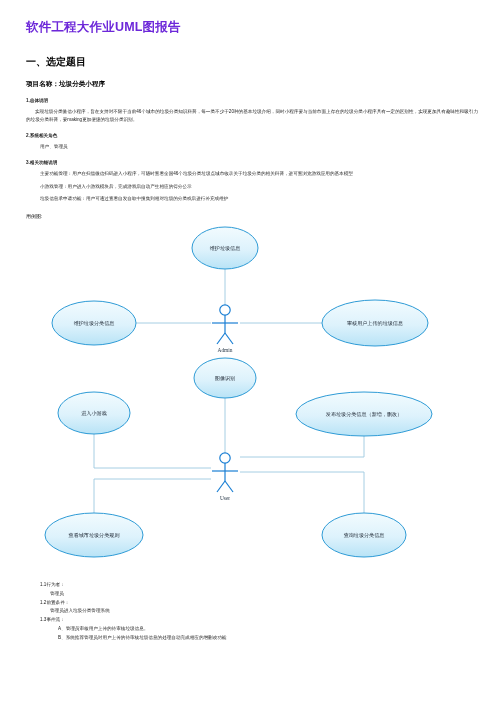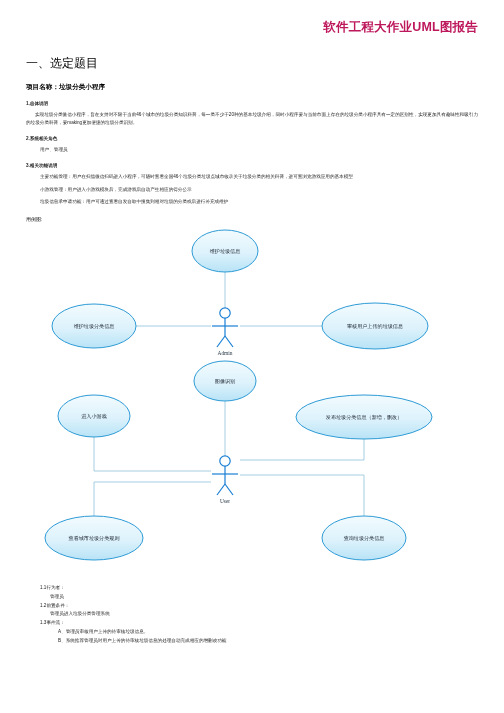--- a/index.html
+++ b/index.html
@@ -11,30 +11,30 @@
     overflow:hidden;
     position:relative;
   }
   .page{
     width:504px;height:713px;
     position:relative;
     box-sizing:border-box;
     padding:0 26px;
   }
   .doc-title{
-    text-align:right;
+    text-align:left;
     font-size:12.5px;
     font-weight:bold;
     letter-spacing:.2px;
     margin:19px 0 0 0;
-    color:#be185d;
+    color:#6d28d9;
   }
   .h2{
-    font-size:12px;
-    font-weight:normal;
+    font-size:10px;
+    font-weight:bold;
     margin:19px 0 0 0;
   }
   .h3{
     font-size:6.6px;
     font-weight:bold;
     margin:11px 0 0 0;
   }
   .num-head{
     font-size:4.6px;
     font-weight:bold;

